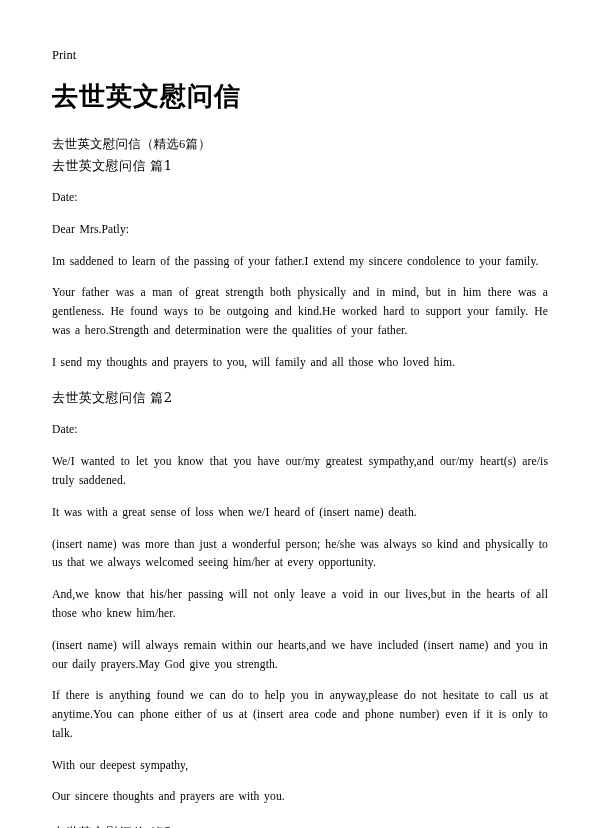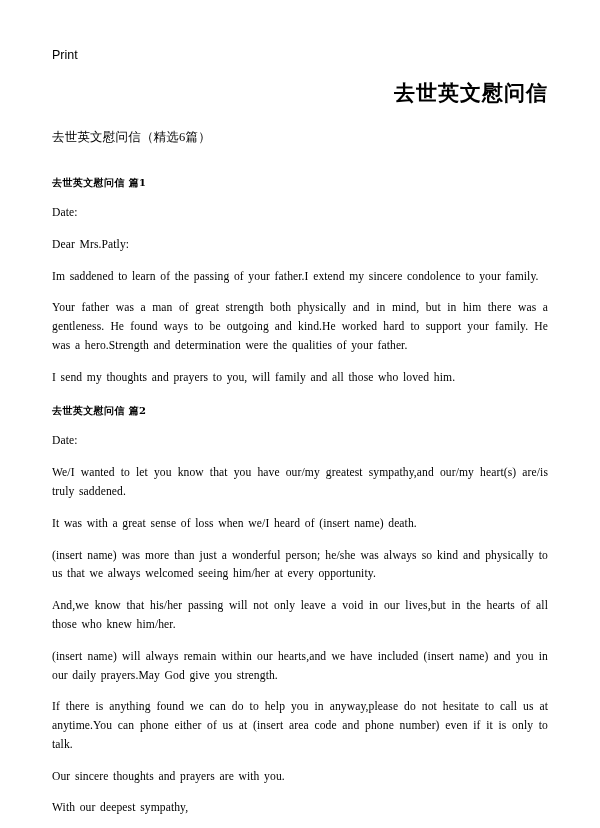--- a/index.html
+++ b/index.html
@@ -20,38 +20,38 @@
     height: 828px;
     box-sizing: border-box;
     padding: 48px 52px 0 52px;
     background: #ffffff;
   }
   .print-link {
     font-size: 12.5px;
     line-height: 1.2;
     color: #000;
     margin: 0 0 16px 0;
-    font-family: Liberation Sans, sans-serif;
+    font-family: Liberation Serif, serif;
   }
   .doc-title {
-    text-align: right;
-    font-size: 21px;
+    text-align: left;
+    font-size: 26px;
     font-weight: bold;
     letter-spacing: 1px;
     margin: 8px 0 22px 0;
     font-family: "DejaVu Serif", "Liberation Serif", serif;
   }
   .subtitle {
     font-size: 12.5px;
-    margin: 0 0 30px 0;
+    margin: 0 0 4px 0;
     letter-spacing: 0.2px;
   }
   .section-heading {
-    font-size: 10px;
-    font-weight: bold;
+    font-size: 13px;
+    font-weight: normal;
     margin: 0 0 14px 0;
     letter-spacing: 0.4px;
     font-family: "DejaVu Serif", "Liberation Serif", serif;
   }
   .para {
     font-size: 11.6px;
     line-height: 1.62;
     margin: 0 0 13px 0;
     text-align: justify;
     word-spacing: 1.6px;
@@ -80,20 +80,20 @@
   <div class="spacer-sm"></div>
 
   <div class="section-heading">去世英文慰问信 篇2</div>
   <p class="para">Date:</p>
   <p class="para">We/I wanted to let you know that you have our/my greatest sympathy,and our/my heart(s) are/is truly saddened.</p>
   <p class="para">It was with a great sense of loss when we/I heard of (insert name) death.</p>
   <p class="para">(insert name) was more than just a wonderful person; he/she was always so kind and physically to us that we always welcomed seeing him/her at every opportunity.</p>
   <p class="para">And,we know that his/her passing will not only leave a void in our lives,but in the hearts of all those who knew him/her.</p>
   <p class="para">(insert name) will always remain within our hearts,and we have included (insert name) and you in our daily prayers.May God give you strength.</p>
   <p class="para">If there is anything found we can do to help you in anyway,please do not hesitate to call us at anytime.You can phone either of us at (insert area code and phone number) even if it is only to talk.</p>
+  <p class="para">With our deepest sympathy,</p>
   <p class="para">Our sincere thoughts and prayers are with you.</p>
-  <p class="para">With our deepest sympathy,</p>
 
   <div class="spacer-sm"></div>
 
   <div class="section-heading">去世英文慰问信 篇3</div>
 
 </div>
 
 </body></html>

